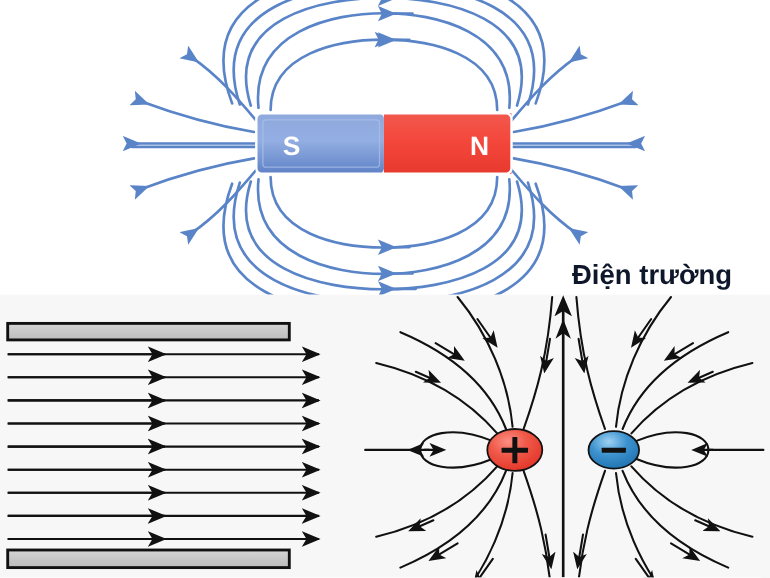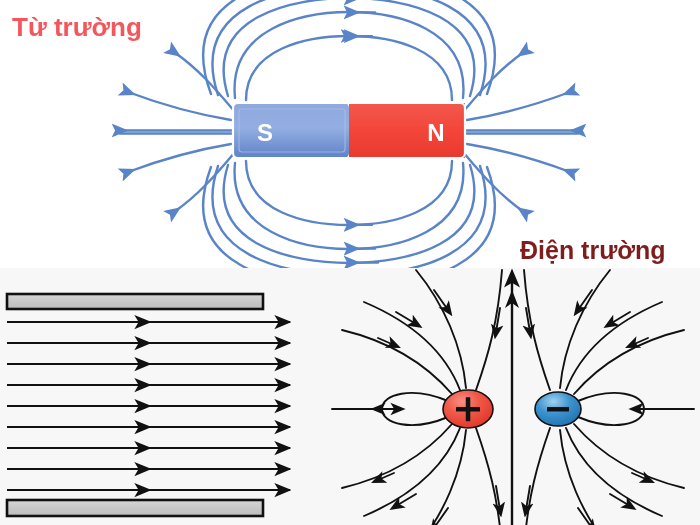--- a/index.html
+++ b/index.html
@@ -22,21 +22,21 @@
     position:absolute;left:12px;top:14px;
     font-size:26px;font-weight:bold;
     color:#f4565c;
     letter-spacing:0px;
     line-height:1;
     white-space:nowrap;
   }
   .label-electric{
     position:absolute;left:520px;top:238px;
     font-size:25px;font-weight:bold;
-    color:#7f1d1d;
+    color:#0f172a;
     line-height:1;
     white-space:nowrap;
     z-index:6;
     text-align:right;
   }
 
   
   .panel-bottom{
     position:absolute;left:0;top:268px;width:700px;height:257px;
     background:#f7f7f7;
@@ -52,21 +52,20 @@
   svg{display:block;}
   .svg-abs{position:absolute;left:0;top:0;}
 </style>
 </head>
 <body>
 
 <div id="root">
 
   <div class="panel-magnetic">
 
-    <div class="label-magnetic">Từ trường</div>
 
     <svg class="svg-abs" width="700" height="268" viewBox="0 0 700 268">
       <defs>
         <marker id="mArrowL" viewBox="0 0 12 10" refX="6" refY="5" markerWidth="7" markerHeight="6" orient="auto-start-reverse">
           <path d="M12,0 L0,5 L12,10 L9.5,5 Z" fill="#5a84c8"></path>
         </marker>
         <linearGradient id="gradS" x1="0" y1="0" x2="0" y2="1">
           <stop offset="0%" stop-color="#8fa9dd"></stop>
           <stop offset="45%" stop-color="#93aee2"></stop>
           <stop offset="100%" stop-color="#5f82c6"></stop>

